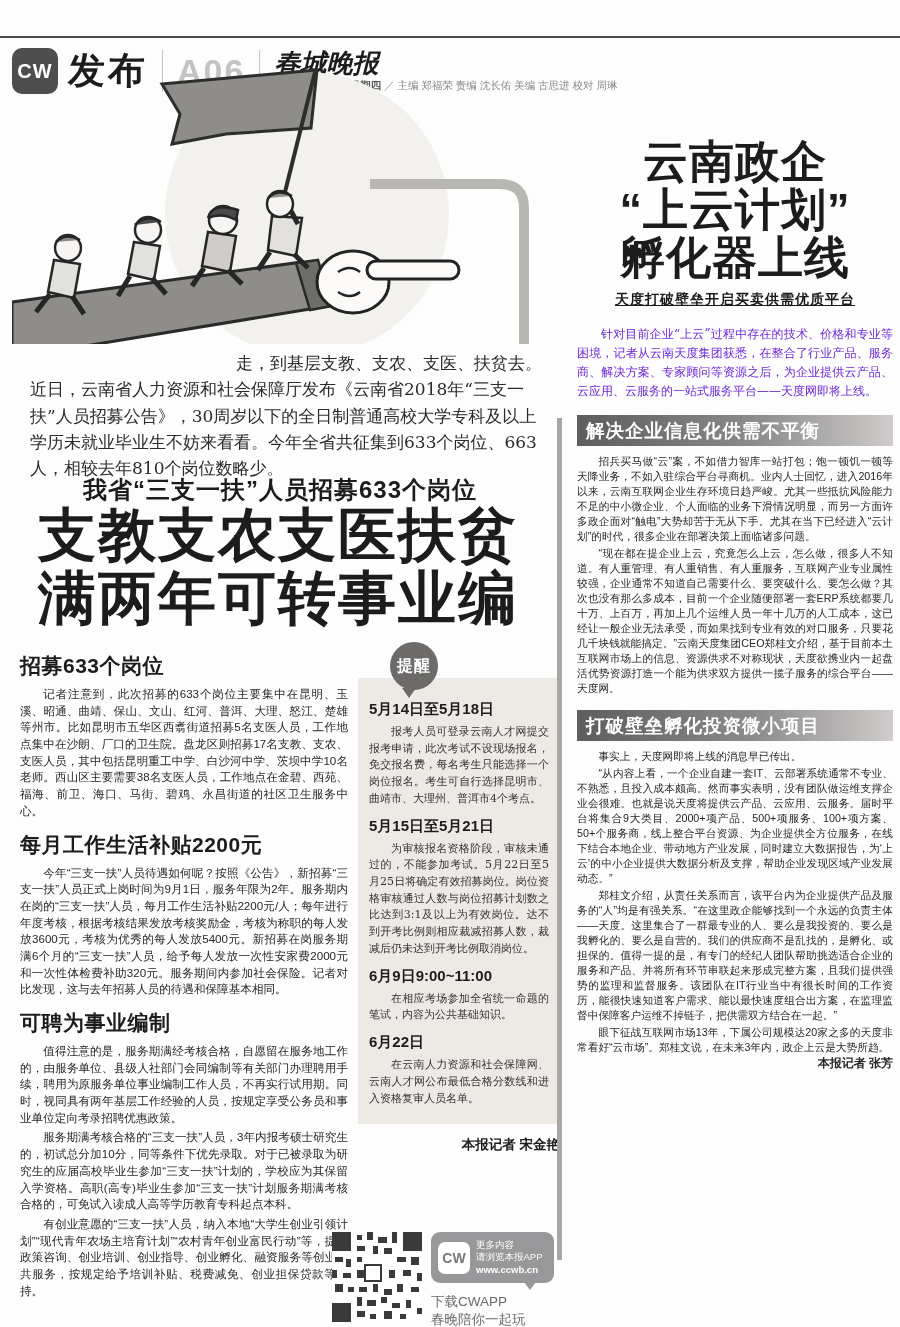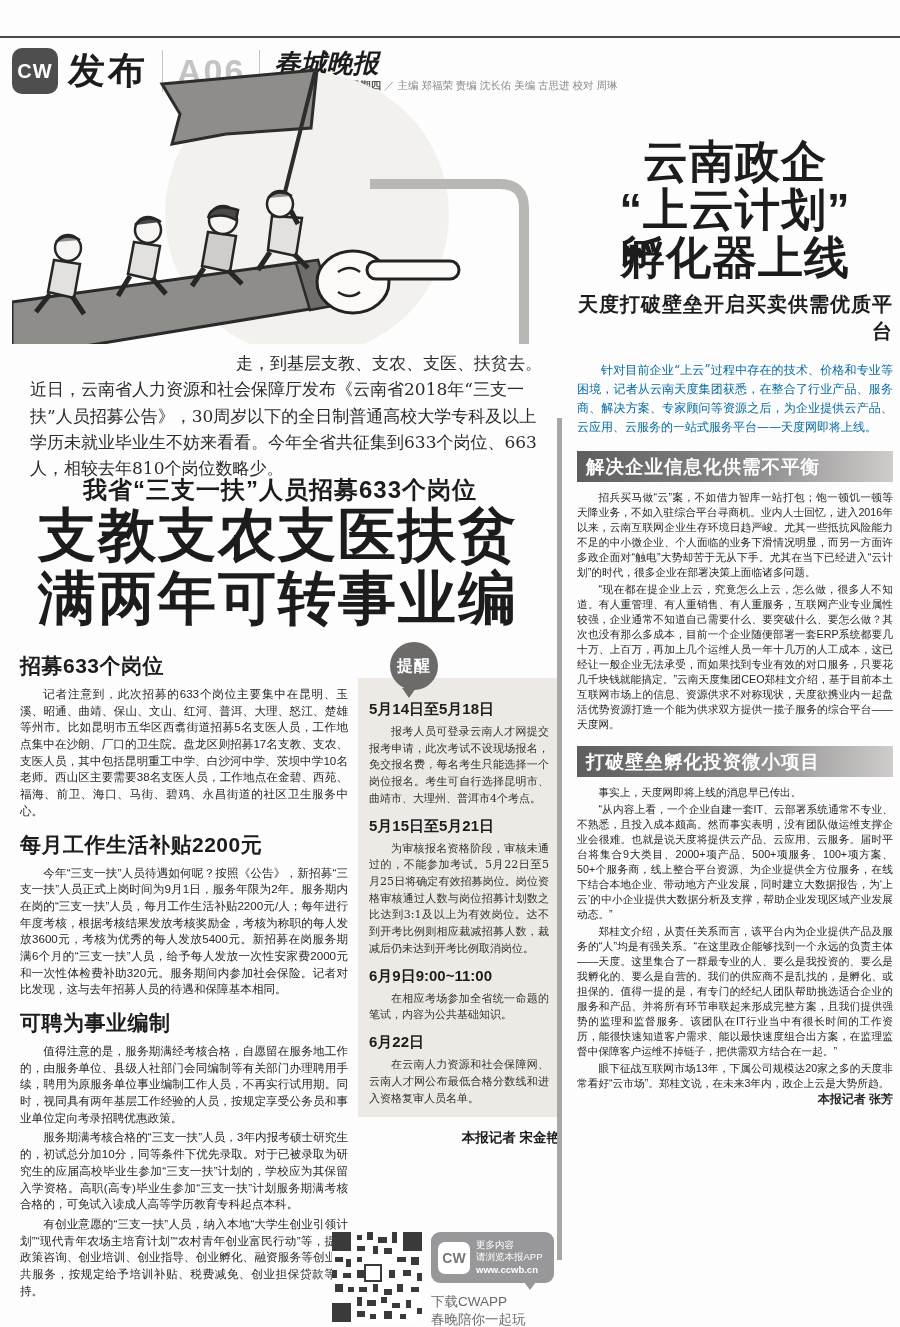--- a/index.html
+++ b/index.html
@@ -29,21 +29,21 @@
   .sub-heading{font-size:21px;font-weight:bold;margin:11px 0 6px;letter-spacing:0.5px;}
   .left-text .sub-heading:first-child{margin-top:4px;}
   .body-p{font-size:11.6px;line-height:1.44;text-align:justify;text-indent:2em;margin:0 0 3px;color:#272727;}
   
   .reminder-col{position:absolute;top:642px;left:358px;width:202px;}
   .badge{position:relative;z-index:2;margin-left:32px;width:48px;height:48px;border-radius:50%;
          background:#6d6b69;color:#fff;display:flex;align-items:center;justify-content:center;
          font-size:16px;font-weight:bold;letter-spacing:1px;}
   .badge:after{content:"";position:absolute;bottom:-8px;left:12px;width:0;height:0;
                border-left:7px solid transparent;border-right:7px solid transparent;border-top:10px solid #6d6b69;}
-  .panel{background:#edeae6;margin-top:-12px;padding:22px 11px 10px;}
+  .panel{background:#edeae6;margin-top:-12px;padding:22px 11px 17px;}
   .item-time{font-size:15px;font-weight:bold;margin:9px 0 5px;color:#1c1c1c;}
   .panel .item:first-child .item-time{margin-top:0;}
   .item-text{font-family:"DejaVu Serif",serif;font-size:11px;line-height:1.52;text-indent:2em;
              text-align:justify;color:#333;margin:0;}
   .reminder-byline{text-align:right;font-weight:bold;font-size:13.5px;margin-top:12px;color:#1c1c1c;}
   
   .promo{position:absolute;top:1232px;left:332px;width:222px;display:flex;gap:9px;}
   .qr{width:90px;height:90px;flex:0 0 auto;}
   .promo-right{flex:1;}
   .promo-bubble{position:relative;background:#98989a;border-radius:9px;color:#fff;
@@ -53,23 +53,23 @@
   .promo-cw{width:32px;height:32px;background:#fff;border-radius:7px;color:#77777a;font-weight:900;
             display:flex;align-items:center;justify-content:center;font-size:14px;flex:0 0 auto;}
   .promo-lines{font-size:9.5px;line-height:1.3;}
   .promo-lines .www{font-weight:bold;}
   .promo-tagline{color:#6a6a6a;font-size:13.5px;line-height:1.35;margin-top:10px;}
   
   .divider-v{position:absolute;left:557px;top:418px;width:5px;height:842px;background:#a9a7a4;}
   
   .right-col{position:absolute;left:577px;top:138px;width:316px;}
   .headline-right{text-align:center;font-size:45px;font-weight:700;line-height:1.07;letter-spacing:1px;}
-  .subtitle{text-align:right;font-size:20px;font-weight:bold;margin-top:9px;letter-spacing:1px;}
+  .subtitle{text-align:center;font-size:14px;font-weight:bold;margin-top:9px;letter-spacing:1px;text-decoration:underline;}
   .lead{font-family:"DejaVu Serif",serif;font-size:12px;line-height:1.58;text-indent:2em;
-        text-align:justify;margin:16px 0 6px;color:#0369a1;}
+        text-align:justify;margin:16px 0 6px;color:#6d28d9;}
   .section-bar{margin:14px 0 8px;background:linear-gradient(90deg,#5d5d5d 0%,#8a8a8a 55%,#cfcccb 100%);
                color:#fff;font-size:18.5px;font-weight:bold;padding:3px 9px;letter-spacing:1px;}
   .rbody{font-size:10.7px;line-height:1.4;text-align:justify;text-indent:2em;margin:0 0 2px;color:#262626;}
   .byline-inline{float:right;font-weight:bold;font-size:12px;text-indent:0;}
 </style>
 </head>
 <body>
 
 <div class="page">
 

